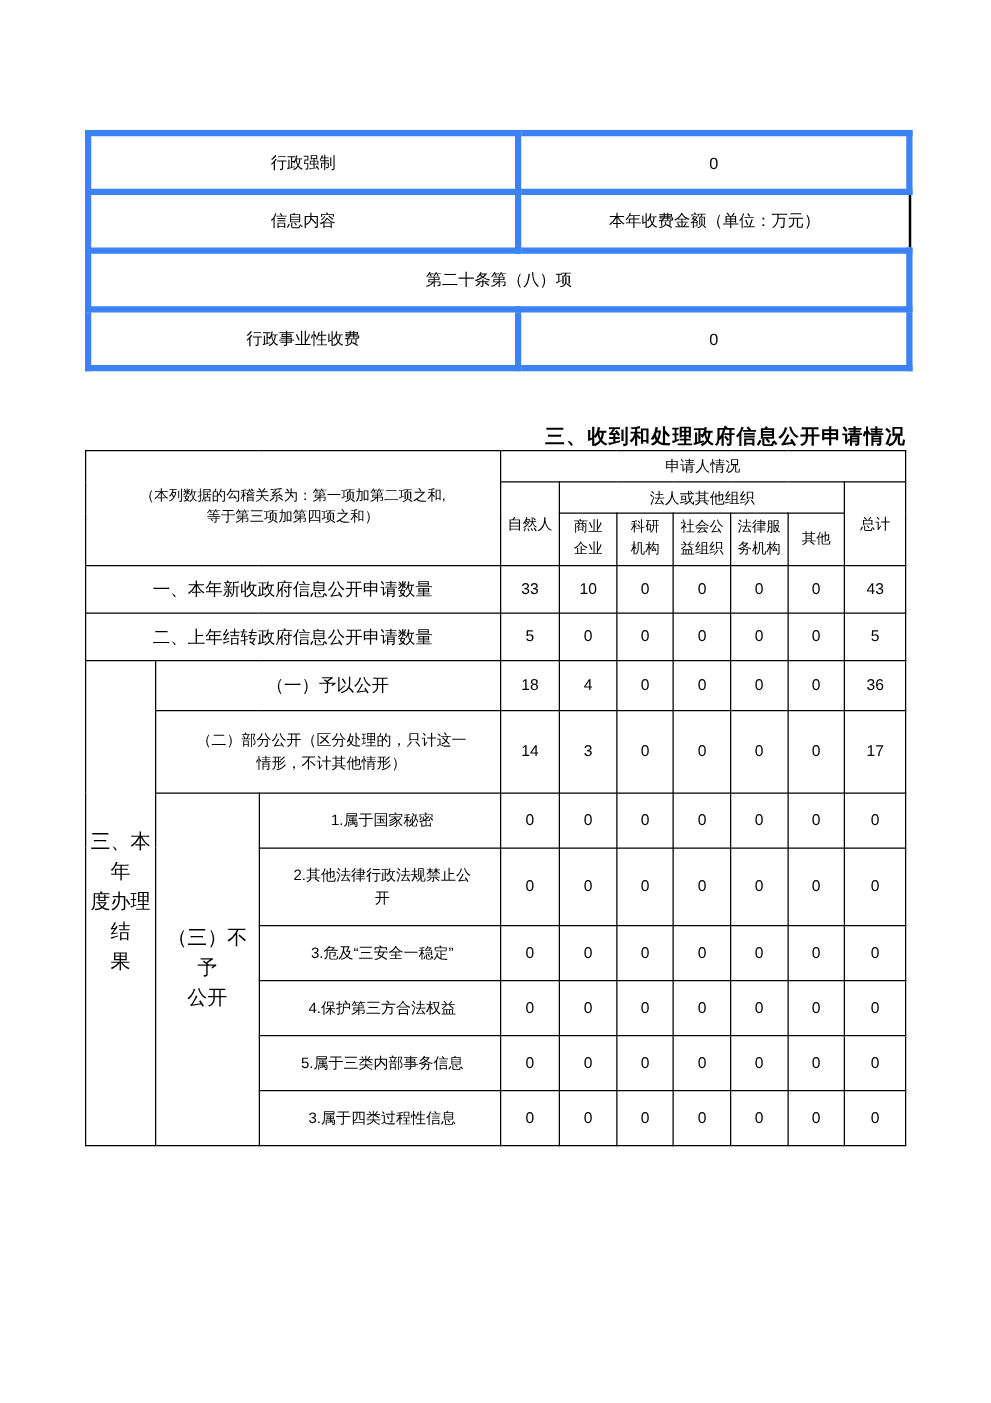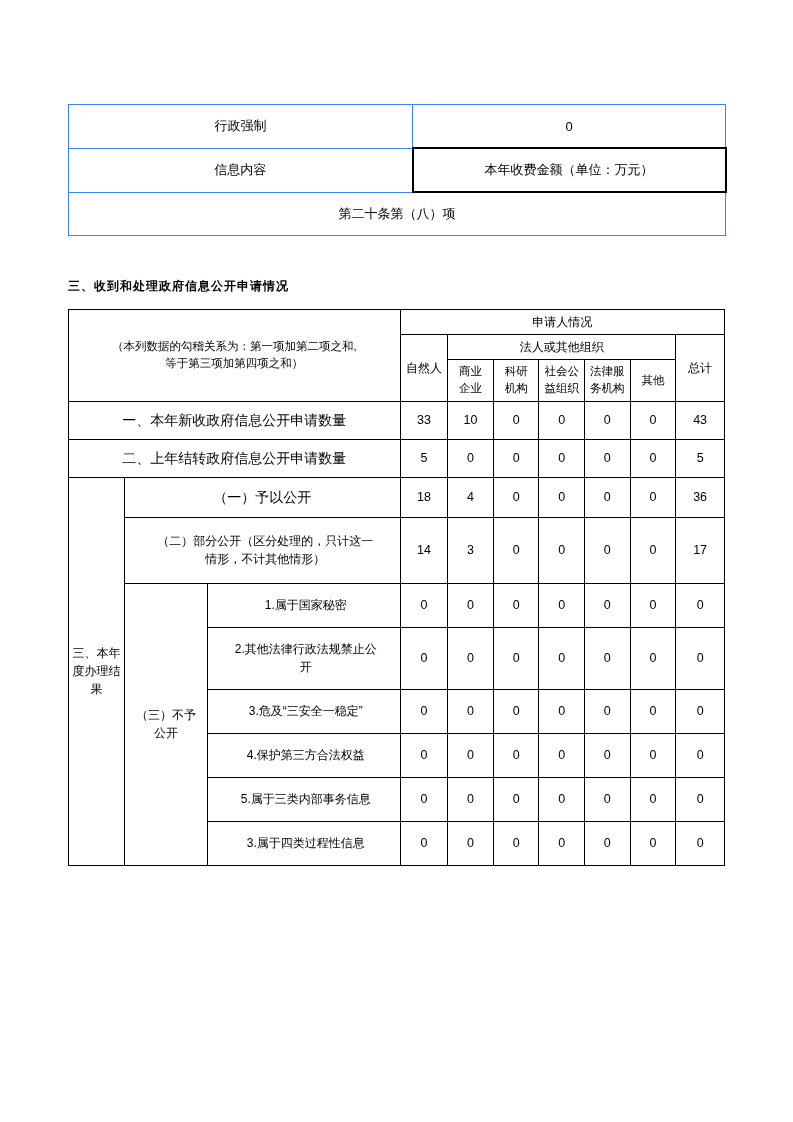--- a/index.html
+++ b/index.html
@@ -23,42 +23,41 @@
   }
 
   
   .top-table {
     margin-top: 104px;
     border-collapse: collapse;
     width: 657px;
     table-layout: fixed;
   }
   .top-table td {
-    border: 1px solid #3b82f6;
+    border: 5px solid #3b82f6;
     height: 38px;
     font-size: 13px;
     text-align: center;
     vertical-align: middle;
     padding: 2px 4px;
   }
   .top-table td.left-label {
     text-align: center;
   }
   .thickbox {
     border: 2px solid #000000 !important;
     font-weight: normal;
   }
 
   
   .section-heading {
     margin-top: 42px;
-    margin-bottom: 14px;
-    font-size: 12px;
+    font-size: 16px;
     font-weight: bold;
-    text-align: left;
+    text-align: right;
     letter-spacing: 1px;
   }
 
   
   .main-table {
     border-collapse: collapse;
     width: 657px;
     table-layout: fixed;
     font-size: 12px;
   }
@@ -75,21 +74,21 @@
   .hdr-note {
     font-size: 11.5px;
     line-height: 1.9;
     padding: 4px 10px !important;
     text-align: center;
   }
   .hdr-group {
     font-size: 12px;
   }
   .vert-label {
-    font-size: 12px;
+    font-size: 16px;
     line-height: 2.0;
     padding: 4px 3px !important;
   }
   .row-label {
     text-align: center;
     font-size: 14px;
   }
   .row-label-left {
     text-align: left;
     padding-left: 8px !important;
@@ -121,20 +120,24 @@
         <td class="left-label">行政强制</td>
         <td class="num">0</td>
       </tr>
       <tr>
         <td class="left-label">信息内容</td>
         <td class="thickbox">本年收费金额（单位：万元）</td>
       </tr>
       <tr>
         <td colspan="2">第二十条第（八）项</td>
       </tr>
+      <tr>
+        <td class="left-label">行政事业性收费</td>
+        <td class="num">0</td>
+      </tr>
     </tbody>
   </table>
 
   <div class="section-heading">三、收到和处理政府信息公开申请情况</div>
 
   <table class="main-table">
     <colgroup>
       <col style="width:54px">
       <col style="width:80px">
       <col style="width:186px">

